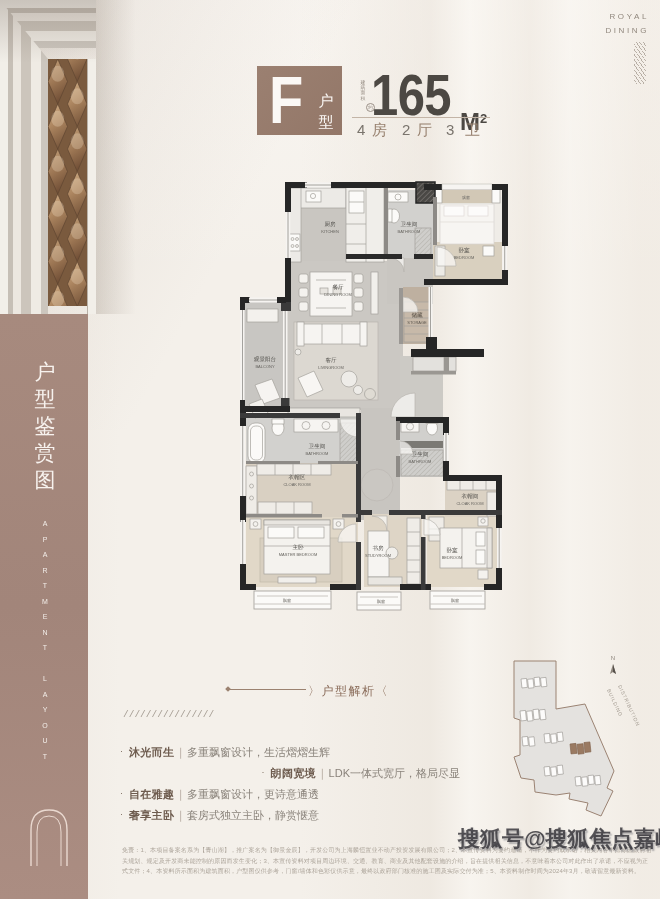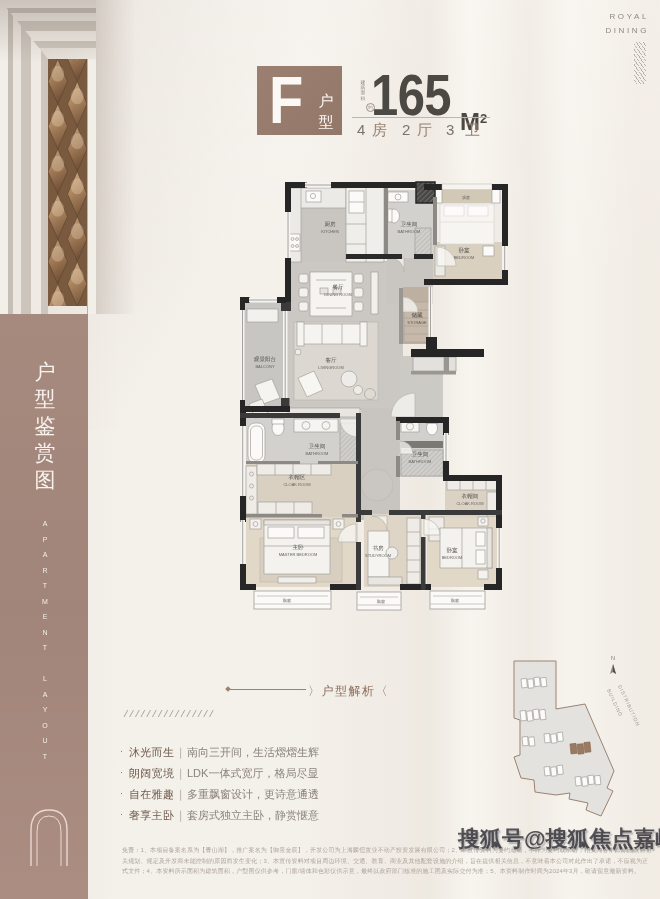--- a/index.html
+++ b/index.html
@@ -38,21 +38,21 @@
   #rslash{left:634px;top:42px;width:12px;height:42px;
     background:repeating-linear-gradient(55deg,transparent 0px,transparent 2.2px,rgba(164,154,143,0.75) 2.2px,rgba(164,154,143,0.75) 2.9px);}
   
   #apt{left:121px;top:664px;color:#8d8279;font-size:11px;letter-spacing:4.8px;line-height:14px;}
   #slashes{left:123px;top:709px;color:#a39b91;font-size:9.5px;letter-spacing:0px;font-family:"Liberation Mono",monospace;}
   #tagline{left:228px;top:689px;width:78px;height:1px;background:#9b8270;}
   #tagdiamond{left:226px;top:687px;width:4px;height:4px;background:#9b8270;transform:rotate(45deg);}
   #tag{left:308px;top:683px;color:#8a6c5a;font-size:12px;letter-spacing:1.5px;}
   .bullet{left:120px;width:340px;height:16px;font-size:11px;}
   .bullet .dot{color:#7a6a5c;margin-right:6px;font-size:9px;vertical-align:2px;}
-  .bullet .t{color:#6e5c4f;font-weight:normal;letter-spacing:0.3px;}
+  .bullet .t{color:#6e5c4f;font-weight:bold;letter-spacing:0.3px;}
   .bullet .sep{color:#a99d92;margin:0 1px;font-weight:normal;}
   .bullet .d{color:#8a837b;letter-spacing:0px;}
   
   #disc{left:122px;top:845px;width:532px;color:#ada59b;font-size:6px;line-height:10.6px;letter-spacing:0.15px;}
   
   #wm{left:458px;top:824px;white-space:nowrap;color:rgba(45,44,50,0.8);font-size:22px;letter-spacing:0px;font-weight:bold;letter-spacing:0px;text-shadow:1.5px 1.5px 1.5px rgba(120,120,125,0.55);}
 </style>
 </head>
 <body>
 <div id="page">
@@ -479,22 +479,22 @@
       <text x="287" y="602" font-size="4.2" fill="#76736e">飘窗</text>
       <text x="381" y="603" font-size="4.2" fill="#76736e">飘窗</text>
       <text x="455" y="602" font-size="4.2" fill="#76736e">飘窗</text>
     </g>
   </svg>
 
   <div class="abs" id="slashes">////////////////</div>
   <div class="abs" id="tagline"></div>
   <div class="abs" id="tagdiamond"></div>
   <div class="abs" id="tag">〉户型解析〈</div>
-  <div class="abs bullet" style="top:745px;"><span class="dot">·</span><span class="t">沐光而生</span><span class="sep">｜</span><span class="d">南向三开间，生活熠熠生辉</span></div>
-  <div class="abs bullet" style="top:766px;"><span class="dot">·</span><span class="t">朗阔宽境</span><span class="sep">｜</span><span class="d">LDK一体式宽厅，格局尽显</span></div>
+  <div class="abs bullet" style="top:745px;"><span class="dot">·</span><span class="t">沐光而生</span><span class="sep">｜</span><span class="d">多重飘窗设计，生活熠熠生辉</span></div>
+  <div class="abs bullet" style="top:766px;text-align:right;"><span class="dot">·</span><span class="t">朗阔宽境</span><span class="sep">｜</span><span class="d">LDK一体式宽厅，格局尽显</span></div>
   <div class="abs bullet" style="top:787px;"><span class="dot">·</span><span class="t">自在雅趣</span><span class="sep">｜</span><span class="d">多重飘窗设计，更诗意通透</span></div>
   <div class="abs bullet" style="top:808px;"><span class="dot">·</span><span class="t">奢享主卧</span><span class="sep">｜</span><span class="d">套房式独立主卧，静赏惬意</span></div>
   <div class="abs" id="disc">免责：1、本项目备案名系为【青山湖】，推广案名为【御景金辰】，开发公司为上海麟恒置业不动产投资发展有限公司；2、本宣传资料为要约邀请，不作为要约或承诺，相关内容不排除因政府相关规划、规定及开发商未能控制的原因而发生变化；3、本宣传资料对项目周边环境、交通、教育、商业及其他配套设施的介绍，旨在提供相关信息，不意味着本公司对此作出了承诺，不应视为正式文件；4、本资料所示面积为建筑面积，户型图仅供参考，门窗/墙体和色彩仅供示意，最终以政府部门核准的施工图及实际交付为准；5、本资料制作时间为2024年3月，敬请留意最新资料。</div>
   <div class="abs" id="wm">搜狐号@搜狐焦点嘉峪关站</div>
 
   <svg class="abs" style="left:480px;top:650px;" width="180" height="180" viewBox="0 0 180 180">
     <path d="M34 11 L76 11 L76 59 L105 54 L134 121 L127 138 L133 141 L121 166 L106 160 L108 153 L89 149 L90 143 L76 145 L55 142 L54 130 L41 128 L34 107 L40 105 L40 70 L34 68 Z" fill="#e4e2df" stroke="#9b8373" stroke-width="1"></path>
     <g fill="#fcfbfa" stroke="#96938e" stroke-width="0.6">
       <g transform="translate(41,29) rotate(-6)">
           <rect x="0" y="0" width="5.5" height="9"></rect>

